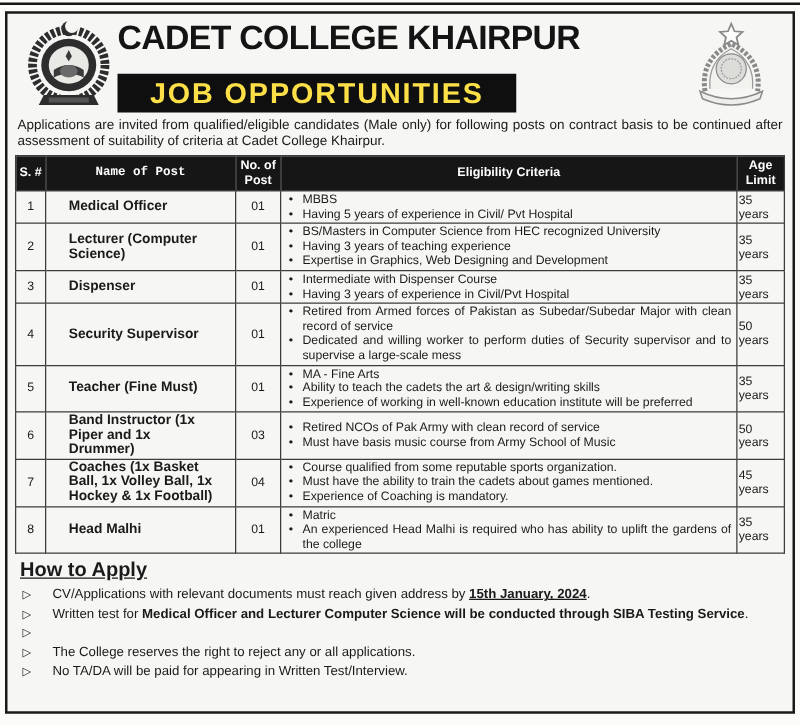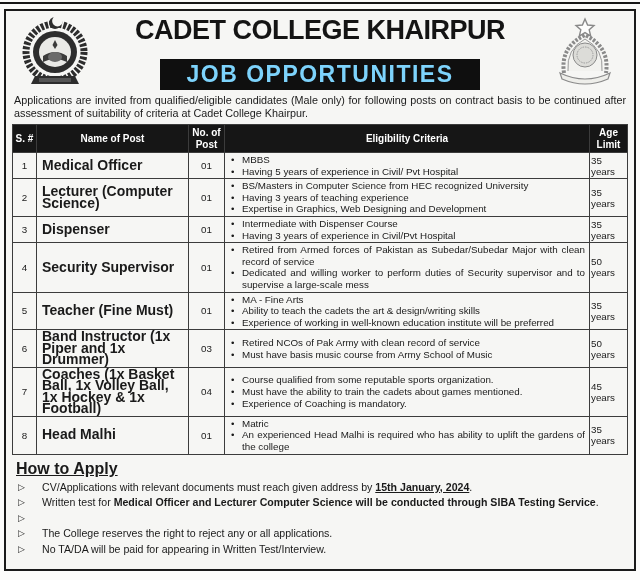--- a/index.html
+++ b/index.html
@@ -12,27 +12,27 @@
   .top-rule { position: absolute; top: 2px; left: 0; right: 0; height: 2px; background: #161616; }
 
   .ad-frame {
     position: absolute; top: 9px; left: 4px; right: 4px; height: 562px;
     border: 2px solid #1a1a1a; background: #f6f6f4; overflow: hidden;
   }
 
   
   .hdr { display: flex; align-items: center; padding: 3px 10px 0; height: 80px; }
   .logo-box { flex: 0 0 78px; display: flex; justify-content: center; }
-  .hdr-center { flex: 1; text-align: center; }
+  .hdr-center { flex: 1; text-align: left; }
   .college-title {
     font-size: 27px; font-weight: 800; letter-spacing: -0.5px;
     color: #141414; line-height: 30px;
   }
   .job-banner {
-    display: inline-block; background: #0f0f0f; color: #7dd3fc;
+    display: inline-block; background: #0f0f0f; color: #fde047;
     font-size: 23px; font-weight: 800; letter-spacing: 1.5px;
     padding: 2px 26px; margin-top: 14px; line-height: 27px;
   }
 
   
   .intro {
     padding: 3px 8px 0; font-size: 10.8px; line-height: 13px; text-align: justify;
   }
 
   
@@ -40,22 +40,22 @@
     width: calc(100% - 12px); margin: 4px 6px 0;
     border-collapse: collapse; table-layout: fixed;
   }
   table.posts th, table.posts td { border: 1px solid #3c3c3c; vertical-align: middle; }
   table.posts th {
     background: #161616; color: #ffffff; font-size: 10px; font-weight: 700;
     padding: 2px 2px; line-height: 11.5px; text-align: center;
   }
   td.c-sno { width: 24px; text-align: center; font-size: 9.8px; }
   th.h-sno { width: 24px; }
-  th.h-post { width: 152px; }
-  td.c-post { font-weight: 700; font-size: 14px; padding: 1px 5px; line-height: 11.5px; }
+  th.h-post { width: 152px; font-family: Liberation Mono, monospace; }
+  td.c-post { font-weight: 700; font-size: 11px; padding: 1px 18px; line-height: 11.5px; }
   th.h-count { width: 36px; }
   td.c-count { text-align: center; font-size: 9.8px; }
   td.c-crit { padding: 1px 4px; }
   th.h-age { width: 38px; }
   td.c-age { font-size: 9.8px; line-height: 11px; padding: 1px; }
   ul.crit-list { list-style: none; }
   ul.crit-list li {
     font-size: 9.8px; line-height: 11.6px; padding-left: 13px; position: relative;
     text-align: justify;
   }

